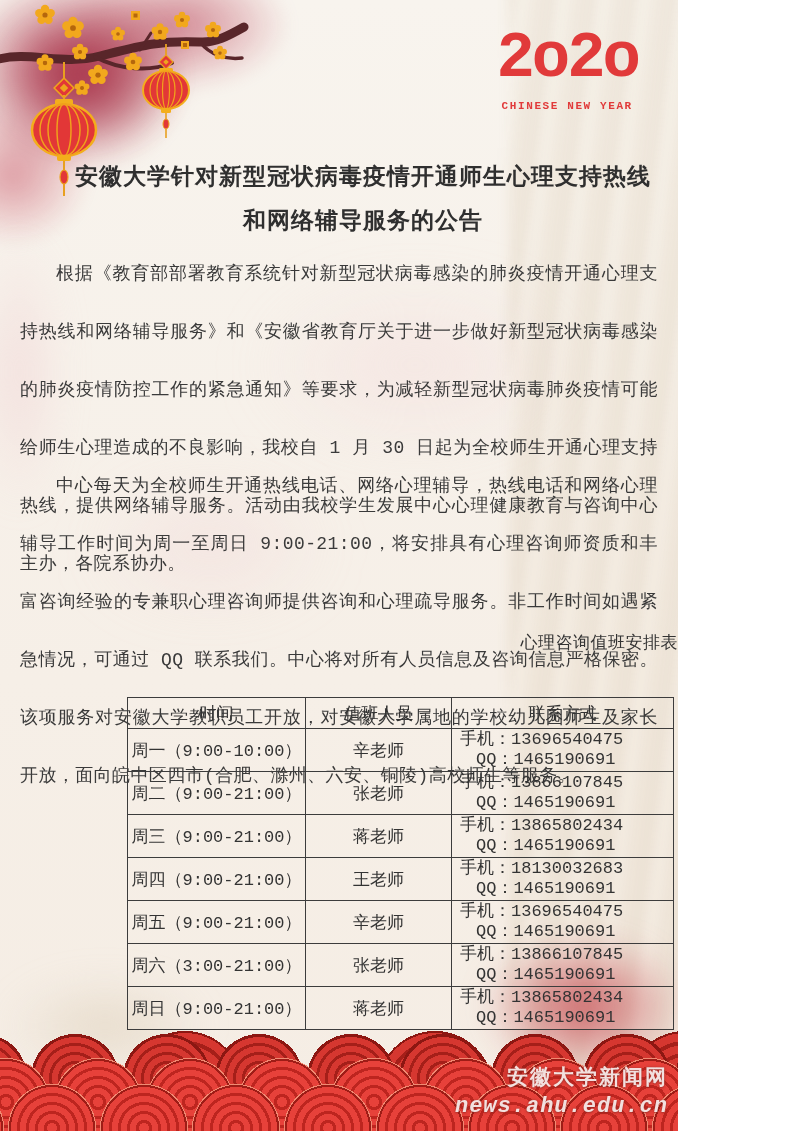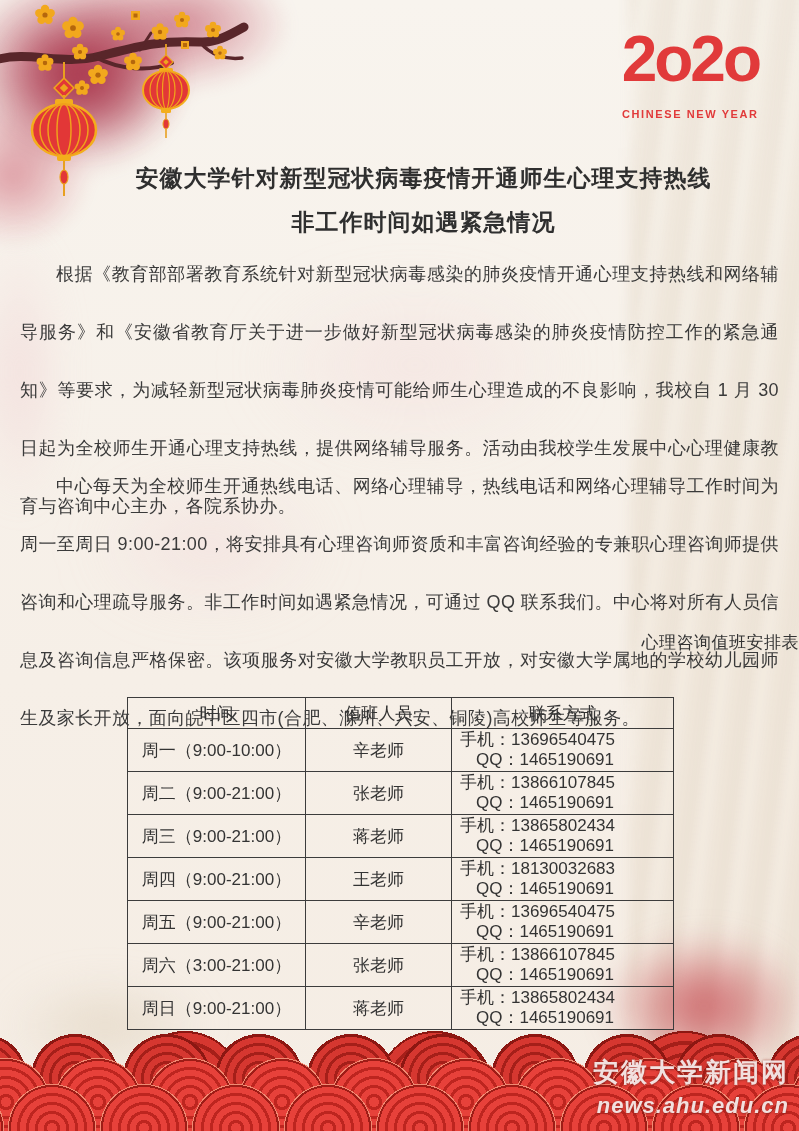--- a/index.html
+++ b/index.html
@@ -1,19 +1,19 @@
 <!DOCTYPE html>
 <html><head>
 <meta charset="utf-8">
 <style>
   html,body { margin:0; padding:0; }
   .page {
-    position:relative; width:799px; height:1131px; overflow:hidden;
+    position:relative; width:678px; height:1131px; overflow:hidden;
     background:linear-gradient(180deg,#f8f4ee 0%,#f6efe7 60%,#f5ede4 100%);
-    font-family:Liberation Sans, sans-serif;
+    font-family:Liberation Mono, monospace;
     color:#3a3a3a;
   }
   
   .wash { position:absolute; pointer-events:none; }
   .w-tl { top:-70px; left:-90px; width:430px; height:340px; filter:blur(10px); opacity:.95;
     background:
       radial-gradient(closest-side at 38% 42%, rgba(176,59,82,.95), rgba(176,59,82,0) 72%),
       radial-gradient(closest-side at 62% 28%, rgba(194,90,109,.75), rgba(194,90,109,0) 70%),
       radial-gradient(closest-side at 24% 72%, rgba(205,102,118,.65), rgba(205,102,118,0) 75%);
   }
@@ -37,21 +37,21 @@
     background:radial-gradient(closest-side, rgba(194,63,71,.8), rgba(194,63,71,0) 75%);
   }
   .w-bl { left:-30px; bottom:40px; width:270px; height:130px; filter:blur(18px);
     background:radial-gradient(closest-side, rgba(215,200,175,.5), rgba(215,200,175,0) 75%);
   }
   
   .decor { position:absolute; left:0; top:0; }
   
   .year-logo { position:absolute; top:26px; right:40px; text-align:center; color:var(--accent,#e13a3a); }
   .year-logo .year { font-size:64px; font-weight:800; line-height:1.05; letter-spacing:-3px; }
-  .year-logo .year-sub { font-size:11px; font-weight:700; letter-spacing:1.6px; margin-top:15px; }
+  .year-logo .year-sub { font-size:11px; font-weight:700; letter-spacing:1.6px; margin-top:7px; }
   
   .title { position:absolute; top:156px; left:0; width:100%; margin:0; text-align:center;
     font-size:23px; font-weight:bold; color:#2f2f2f; letter-spacing:1px; line-height:44px;padding-left:24px; }
   
   .para { position:absolute; left:20px; right:20px; margin:0;
     font-size:18px; line-height:58px; text-align:justify; text-indent:2em; color:#3a3a3a; letter-spacing:.4px; }
   .p1 { top:245px; }
   .p2 { top:457px; }
   
   .table-title { position:absolute; top:631px; left:0; width:100%; text-align:right;
@@ -75,21 +75,21 @@
       radial-gradient(circle, #e7413a 0 5px,#bd251f 5px 8px,#e7413a 8px 14px,#bd251f 14px 17px,#e7413a 17px 23px,#bd251f 23px 26px,#e7413a 26px 32px,#bd251f 32px 35px,#e7413a 35px 41px,#9e1c16 41px 43px,#f08a72 43px 44px,rgba(0,0,0,0) 44px),
       radial-gradient(circle, #d63730 0 5px,#a51f19 5px 8px,#d63730 8px 14px,#a51f19 14px 17px,#d63730 17px 23px,#a51f19 23px 26px,#d63730 26px 32px,#a51f19 32px 35px,#d63730 35px 41px,#8c1712 41px 44px,rgba(0,0,0,0) 44px),
       radial-gradient(circle at 65px 65px, #d63730 0 8px,#a51f19 8px 12px,#d63730 12px 20px,#a51f19 20px 24px,#d63730 24px 32px,#a51f19 32px 36px,#d63730 36px 44px,#a51f19 44px 48px,#d63730 48px 56px,#8c1712 56px 58px,rgba(0,0,0,0) 58px);
     background-repeat:repeat-x;
     background-size:92px 92px, 92px 92px, 92px 92px, 250px 130px;
     background-position:6px 52px, 52px 26px, 29px 2px, 120px -6px;
   }
   
   .site-mark { position:absolute; right:10px; bottom:12px; text-align:right; z-index:5;
     color:rgba(255,255,255,.85); text-shadow:0 0 3px rgba(160,55,45,.8), 0 1px 2px rgba(120,30,25,.5); }
-  .site-mark .name { font-size:26px; font-weight:bold; letter-spacing:2px; }
+  .site-mark .name { font-size:21px; font-weight:bold; letter-spacing:2px; }
   .site-mark .url { font-size:22px; font-weight:bold; font-style:italic; letter-spacing:1px; margin-top:3px; }
 </style>
 </head>
 <body>
 
 <div class="page" style="--accent: #e13a3a;">
 
   <div class="wash w-tl"></div>
   <div class="wash w-tl2"></div>
   <div class="wash w-left"></div>
@@ -171,21 +171,21 @@
     </g>
   </svg>
 
   <div class="year-logo">
     <div class="year">2o2o</div>
     <div class="year-sub">CHINESE NEW YEAR</div>
   </div>
 
   <h1 class="title">
     <span>安徽大学针对新型冠状病毒疫情开通师生心理支持热线</span><br>
-    <span>非工作时间如遇紧急情况</span>
+    <span>和网络辅导服务的公告</span>
   </h1>
 
   <p class="para p1">根据《教育部部署教育系统针对新型冠状病毒感染的肺炎疫情开通心理支持热线和网络辅导服务》和《安徽省教育厅关于进一步做好新型冠状病毒感染的肺炎疫情防控工作的紧急通知》等要求，为减轻新型冠状病毒肺炎疫情可能给师生心理造成的不良影响，我校自 1 月 30 日起为全校师生开通心理支持热线，提供网络辅导服务。活动由我校学生发展中心心理健康教育与咨询中心主办，各院系协办。</p>
   <p class="para p2">中心每天为全校师生开通热线电话、网络心理辅导，热线电话和网络心理辅导工作时间为周一至周日 9:00-21:00，将安排具有心理咨询师资质和丰富咨询经验的专兼职心理咨询师提供咨询和心理疏导服务。非工作时间如遇紧急情况，可通过 QQ 联系我们。中心将对所有人员信息及咨询信息严格保密。该项服务对安徽大学教职员工开放，对安徽大学属地的学校幼儿园师生及家长开放，面向皖中区四市(合肥、滁州、六安、铜陵)高校师生等服务。</p>
 
   <div class="table-title">心理咨询值班安排表</div>
   <table class="schedule">
     <colgroup>
         <col class="c-time">
         <col class="c-person">

